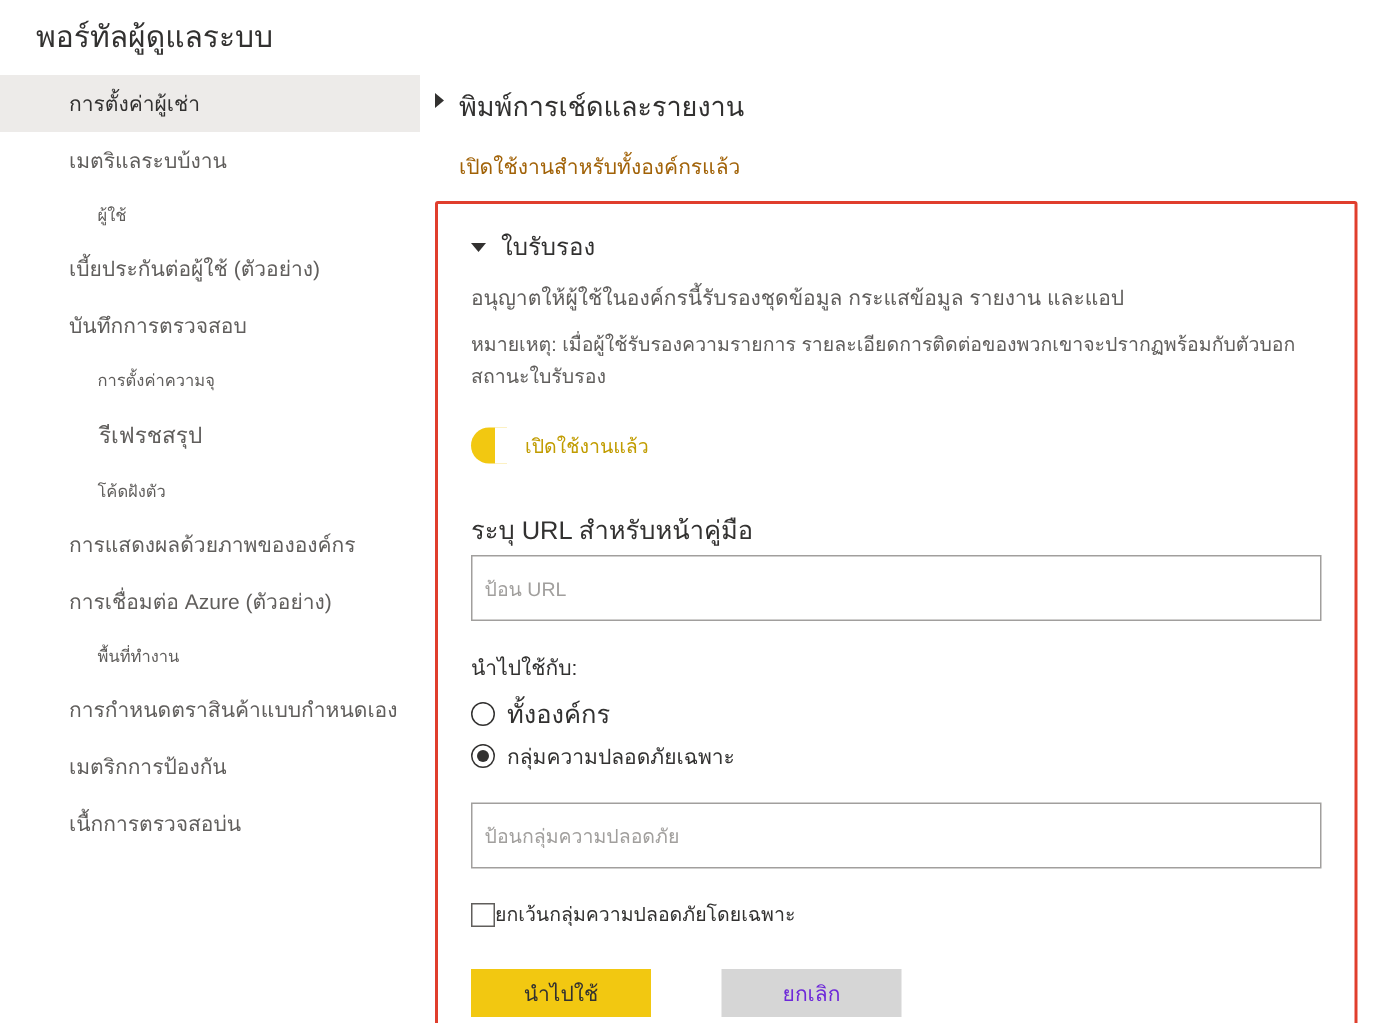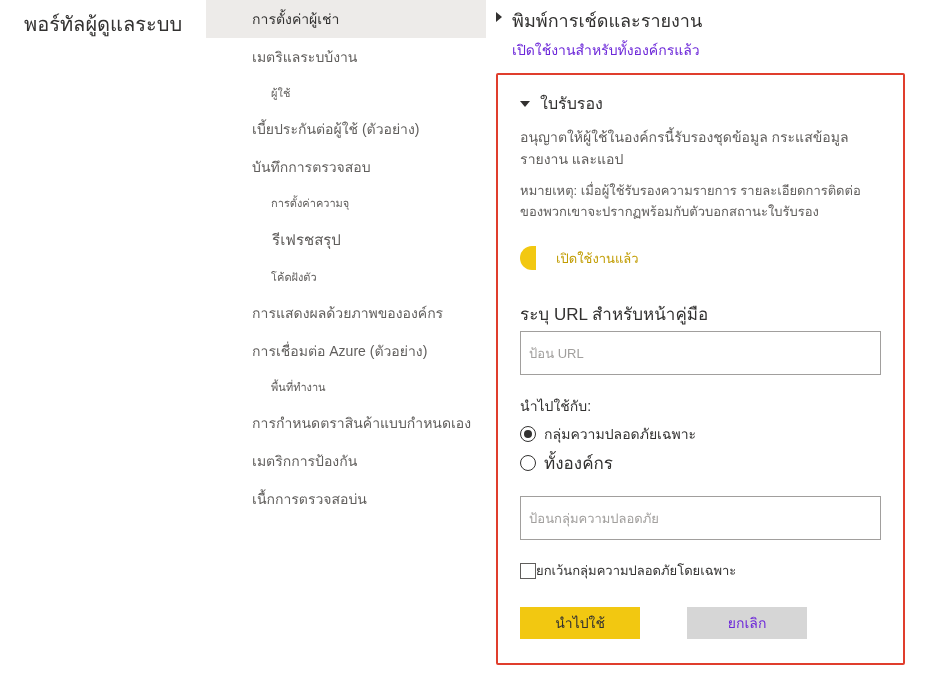--- a/index.html
+++ b/index.html
@@ -5,21 +5,21 @@
     * { box-sizing: border-box; margin: 0; padding: 0; }
     body {
       font-family: "Segoe UI", Tahoma, sans-serif;
       font-size: 14px;
       color: #323130;
       background: #fff;
       width: 925px;
       height: 682px;
       overflow: hidden;
     }
-    .container { display: flex; flex-direction: row; height: 100%; }
+    .container { display: flex; flex-direction: column; height: 100%; }
     .title {
       font-size: 20px;
       color: #323130;
       padding: 8px 24px 10px 24px;
       font-weight: 400;
     }
     .body { display: flex; flex: 1; }
     .sidebar {
       width: 280px;
       padding: 0 0 0 0;
@@ -62,23 +62,23 @@
       border-left: 5px solid transparent;
       border-right: 5px solid transparent;
       border-top: 6px solid #323130;
       margin-top: 10px;
     }
     .section-title {
       font-size: 18px;
       color: #323130;
     }
     .section-subtitle {
-      color: #6d28d9;
-      font-size: 14px;
-      margin-top: 4px;
+      color: #a16207;
+      font-size: 14px;
+      margin-top: 15px;
     }
     .panel {
       border: 2px solid #e03e2d;
       border-radius: 2px;
       padding: 0 22px 24px 22px;
       margin-top: 0;
     }
     .panel-title {
       font-size: 16px;
       margin-bottom: 10px;
@@ -217,26 +217,26 @@
           <div class="toggle"></div>
           <div class="toggle-label">เปิดใช้งานแล้ว</div>
         </div>
 
         <div class="field-label">ระบุ URL สำหรับหน้าคู่มือ</div>
         <input type="text" class="text-input" placeholder="ป้อน URL" style="">
 
         <div class="apply-label">นำไปใช้กับ:</div>
 
         <div class="radio-row">
+          <div class="radio"></div>
+          <div class="radio-label big">ทั้งองค์กร</div>
+        </div>
+        <div class="radio-row">
           <div class="radio checked"></div>
           <div class="radio-label">กลุ่มความปลอดภัยเฉพาะ</div>
-        </div>
-        <div class="radio-row">
-          <div class="radio"></div>
-          <div class="radio-label big">ทั้งองค์กร</div>
         </div>
 
         <input type="text" class="text-input security-input" placeholder="ป้อนกลุ่มความปลอดภัย" style="">
 
         <div class="checkbox-row">
           <div class="checkbox"></div>
           <div class="checkbox-label">ยกเว้นกลุ่มความปลอดภัยโดยเฉพาะ</div>
         </div>
 
         <div class="button-row">

